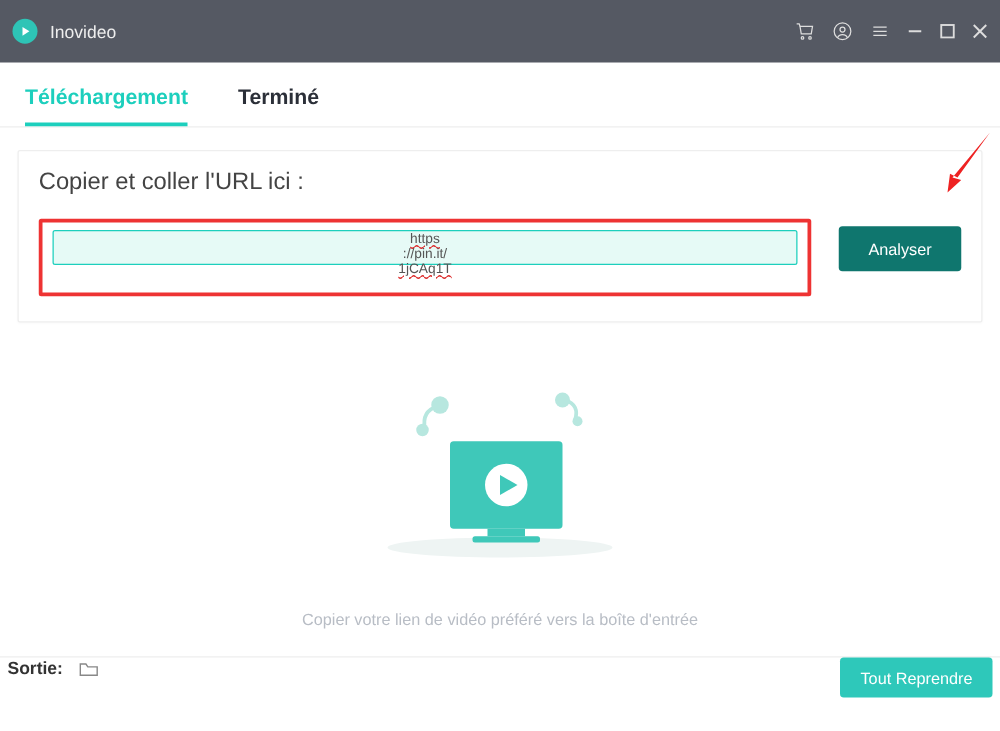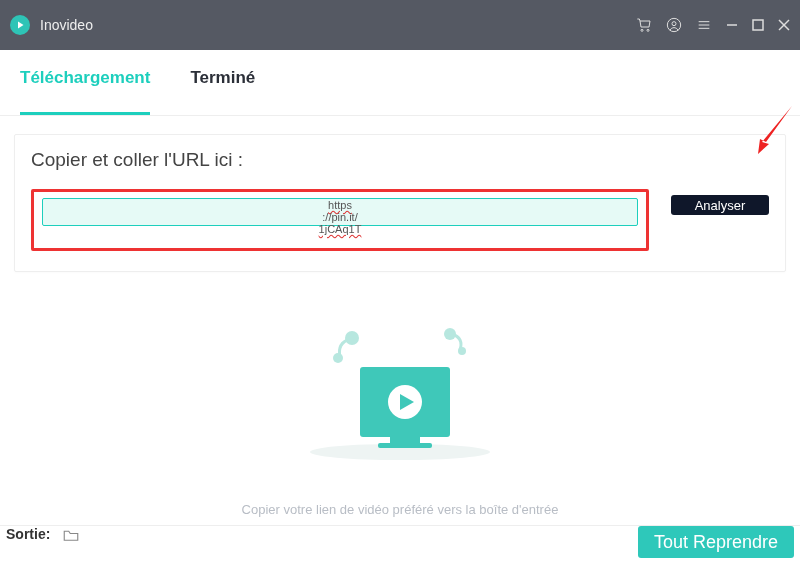--- a/index.html
+++ b/index.html
@@ -8,43 +8,43 @@
   .titlebar { height: 50px; background: #555963; display: flex; align-items: center; padding: 0 10px; color: #eee; }
   .titlebar .logo { width: 20px; height: 20px; border-radius: 50%; background: #2ec4b6; display: flex; align-items: center; justify-content: center; margin-right: 10px; }
   .titlebar .logo svg { width: 12px; height: 12px; }
   .titlebar .app-title { font-size: 14px; flex: 1; }
   .titlebar .title-icons { display: flex; gap: 14px; align-items: center; }
   .titlebar .title-icons svg { width: 16px; height: 16px; stroke: #ddd; fill: none; stroke-width: 1.5; }
   .titlebar .win-ctrl { display: flex; gap: 14px; margin-left: 14px; align-items: center; }
   .titlebar .win-ctrl svg { width: 12px; height: 12px; stroke: #ddd; fill: none; stroke-width: 1.5; }
 
   .tabs { display: flex; gap: 40px; padding: 18px 20px 0 20px; border-bottom: 1px solid #eee; }
-  .tab { padding-bottom: 24px; font-size: 17px; font-weight: 700; color: #2b2f38; cursor: pointer; }
+  .tab { padding-bottom: 10px; font-size: 17px; font-weight: 700; color: #2b2f38; cursor: pointer; }
   .tab.active { color: #1dcfbd; border-bottom: 3px solid #1dcfbd; }
 
   .url-card { margin: 18px 14px 0 14px; background: #fff; border: 1px solid #eee; border-radius: 2px; padding: 14px 16px 20px 16px; box-shadow: 0 1px 2px rgba(0,0,0,0.02); position: relative; }
   .url-label { font-size: 19px; color: #444; margin-bottom: 22px; }
   .url-row { display: flex; gap: 22px; align-items: flex-start; }
   .highlight-box { flex: 1; border: 3px solid #e33; border-radius: 2px; padding: 6px 8px 22px 8px; margin-top:-4px; }
   .url-input { width: 100%; height: 28px; border: 1px solid #1dcfbd; background: #e6faf6; border-radius: 2px; padding: 0 8px; font-size: 11px; color: #555; outline: none; flex-direction: column; }
   .url-input .proto { text-decoration: underline; text-decoration-color: #d33; text-decoration-style: wavy; }
   .url-input .slug { text-decoration: underline; text-decoration-color: #d33; text-decoration-style: wavy; }
-  .analyze-btn { width: 98px; height: 20px; background: #0f172a; color: #fff; border: none; border-radius: 3px; font-size: 13px; cursor: pointer; margin-top: 2px; }
+  .analyze-btn { width: 98px; height: 36px; background: #0f766e; color: #fff; border: none; border-radius: 3px; font-size: 13px; cursor: pointer; margin-top: 2px; }
 
   .arrow { position: absolute; right: 4px; top: 102px; }
 
   .illustration { display: flex; justify-content: center; margin-top: 40px; }
   .placeholder-text { text-align: center; margin-top: 40px; font-size: 13px; font-weight: 400; color: #b8bdc5; }
 
   .footer { position: absolute; bottom: 0; left: 0; right: 0; height: 60px; border-top: 1px solid #eee; display: flex; align-items: flex-start; padding: 0 6px; gap: 12px; }
   .footer-label { font-size: 14px; font-weight: 700; }
   .output-box { border: 1px solid #ccc; border-radius: 14px; height: 28px; padding: 0 14px; display: flex; align-items: center; font-size: 12px; color: #666; min-width: 170px; }
   .folder-icon { width: 18px; height: 18px; stroke: #888; fill: none; stroke-width: 1.5; cursor: pointer; }
   .footer .spacer { flex: 1; }
-  .footer-btn { height: 32px; padding: 0 16px; background: #2ec8ba; color: #fff; border: none; border-radius: 3px; font-size: 18px; cursor: pointer; }
+  .footer-btn { height: 32px; padding: 0 16px; background: #2ec8ba; color: #fff; border: none; border-radius: 3px; font-size: 13px; cursor: pointer; }
 </style>
 </head>
 <body>
 
 <div class="titlebar">
   <div class="logo">
     <svg viewBox="0 0 24 24">
         <path d="M8 5v14l11-7z" fill="#fff"></path>
       </svg>
   </div>

